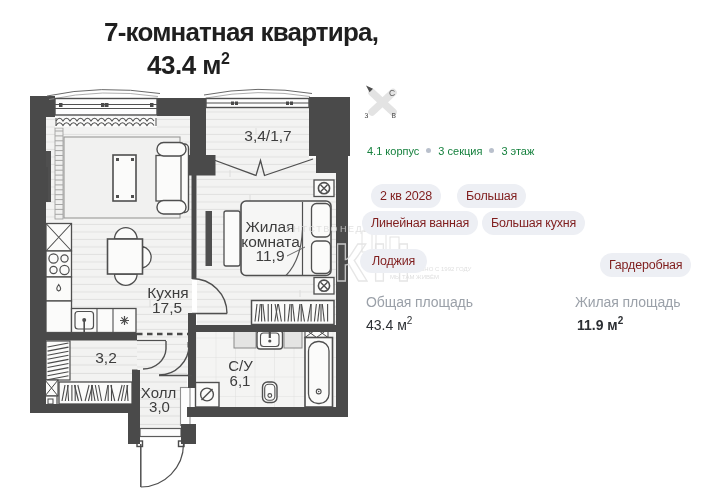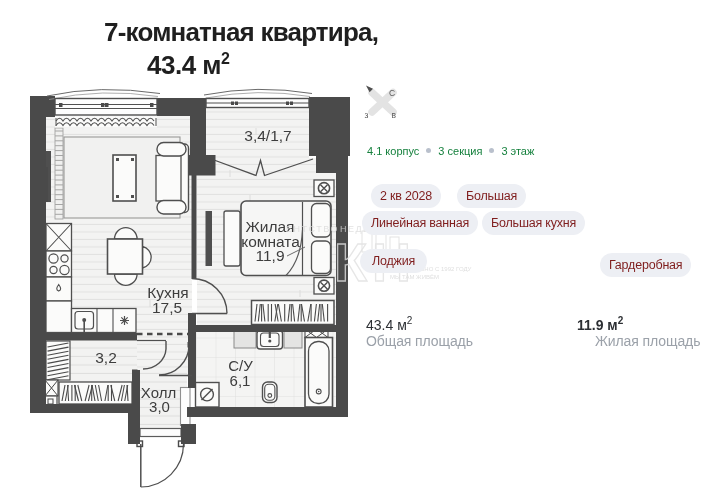--- a/index.html
+++ b/index.html
@@ -7,21 +7,21 @@
 .title { position:absolute; left:104px; top:17px; font-size:26px; font-weight:700;
   color:#1f1f1f; letter-spacing:-0.8px; }
 .title2 { position:absolute; left:147px; top:50px; font-size:26px; font-weight:700;
   color:#1f1f1f; letter-spacing:-0.5px; }
 .sup { font-size:16px; vertical-align:super; }
 .meta { position:absolute; left:367px; top:145px; font-size:11px; color:#15803d; }
 .dot { display:inline-block; width:5px; height:5px; border-radius:50%; background:#b9c0cc;
   vertical-align:2px; margin:0 7px; }
 .pill { position:absolute; background:#edeff4; border-radius:12px; height:24px;
   line-height:24px; padding:0 9px; font-size:12.5px; letter-spacing:-0.2px; color:#7f1d1d; white-space:nowrap; }
-.glabel { position:absolute; font-size:14px; letter-spacing:-0.1px; color:#9ba1a9;margin-top:39px; }
+.glabel { position:absolute; font-size:14px; letter-spacing:-0.1px; color:#9ba1a9; }
 .gval { position:absolute; font-size:14px; color:#2c2f33; font-weight:400; }
 </style></head>
 <body>
 <div class="title">7-комнатная квартира,</div>
 <div class="title2">43.4&nbsp;м<span class="sup">2</span></div>
 <svg width="710" height="500" viewBox="0 0 710 500" style="position:absolute;left:0;top:0;">
 <defs>
 <pattern id="plank" width="10" height="7.5" patternUnits="userSpaceOnUse">
   <rect width="10" height="7.5" fill="#f3f3f2"></rect>
   <line x1="0" y1="7" x2="10" y2="7" stroke="#e2e2e1" stroke-width="1"></line>
@@ -284,14 +284,14 @@
 </svg>
 <div class="meta">4.1 корпус<span class="dot"></span>3 секция<span class="dot"></span>3 этаж</div>
 <div class="pill" style="left:371px;top:184px;">2 кв 2028</div>
 <div class="pill" style="left:457px;top:184px;">Большая</div>
 <div class="pill" style="left:362px;top:211px;">Линейная ванная</div>
 <div class="pill" style="left:482px;top:211px;">Большая кухня</div>
 <div class="pill" style="left:600px;top:218px;margin-top:35px;">Гардеробная</div>
 <div class="pill" style="left:360px;top:249px;padding:0 12px;">Лоджия</div>
 <div class="glabel" style="left:366px;top:294px;">Общая площадь</div>
 <div class="gval" style="left:366px;top:315px;">43.4 м<span style="font-size:10px;vertical-align:super;">2</span></div>
-<div class="glabel" style="left:595px;top:294px;">Жилая площадь</div>
+<div class="glabel" style="left:575px;top:294px;">Жилая площадь</div>
 <div class="gval" style="left:577px;top:315px;font-weight:bold;">11.9 м<span style="font-size:10px;vertical-align:super;">2</span></div>
 
 </body></html>

